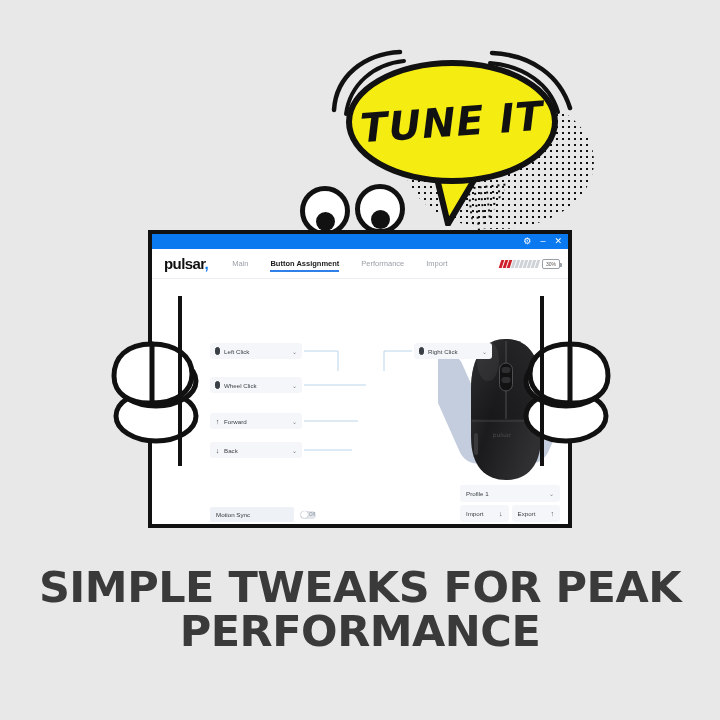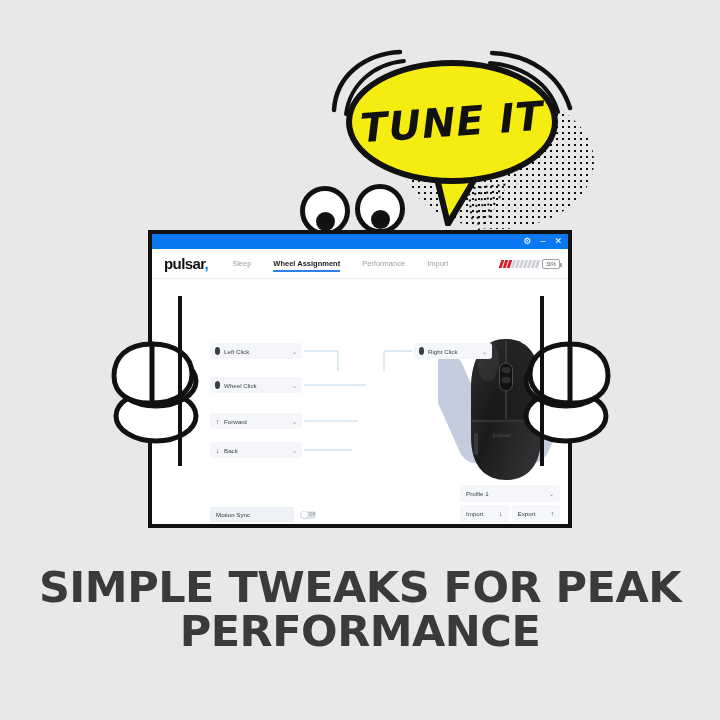--- a/index.html
+++ b/index.html
@@ -212,24 +212,24 @@
     <span class="tb-icon">✕</span>
   </div>
 
   <div id="topbar">
     <div id="logo">
       <span>pulsar</span><span class="dot">,</span>
     </div>
 
     <div id="tabs">
       <div class="tab">
-        <span>Sleep</span>
+        <span>Main</span>
       </div>
       <div class="tab active">
-        <span>Wheel Assignment</span>
+        <span>Button Assignment</span>
       </div>
       <div class="tab">
         <span>Performance</span>
       </div>
       <div class="tab">
         <span>Import</span>
       </div>
     </div>
 
     <div id="battery-wrap">

